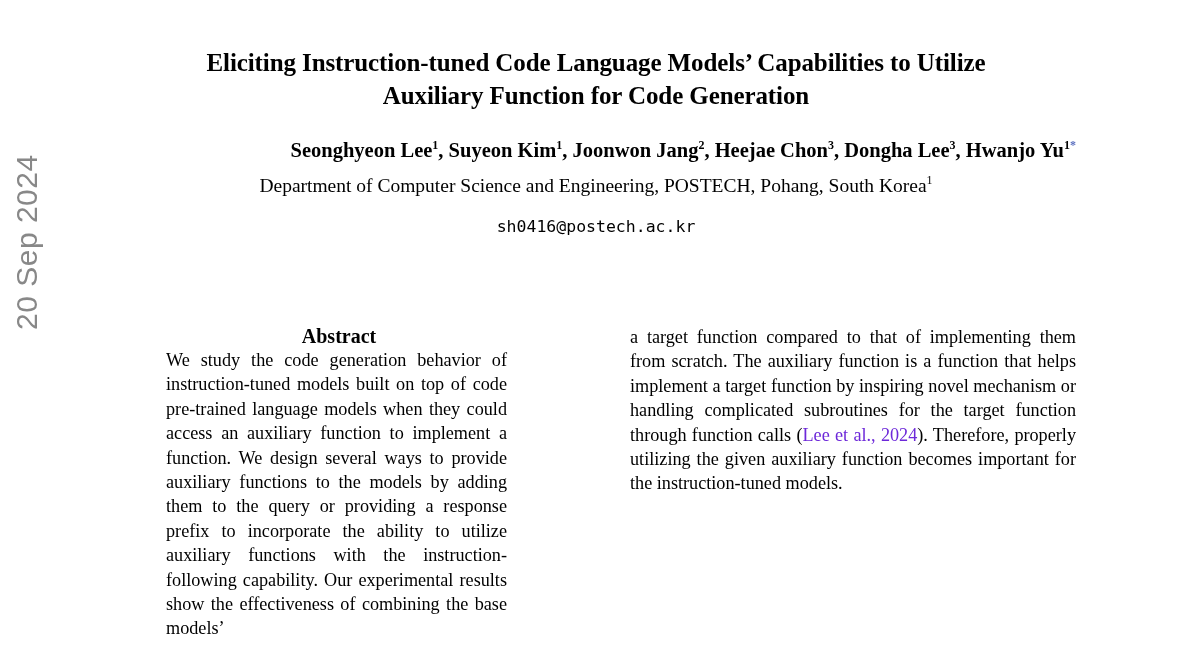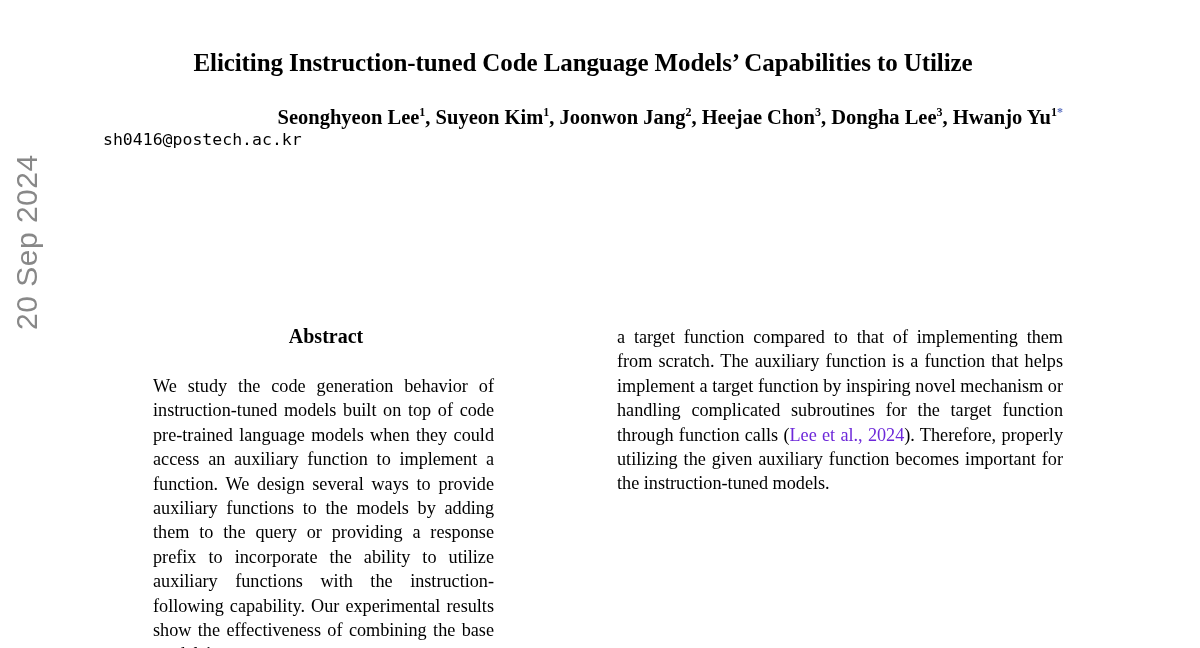--- a/index.html
+++ b/index.html
@@ -25,21 +25,21 @@
     transform: rotate(-90deg);
     white-space: nowrap;
     font-family: "Liberation Sans", sans-serif;
     font-size: 30px;
     color: #888888;
     letter-spacing: 0.5px;
   }
 
   .page {
     position: absolute;
-    left: 103px;
+    left: 116px;
     top: 0;
     width: 960px;
     height: 484px;
   }
 
   .title {
     text-align: center;
     font-weight: bold;
     font-size: 25px;
     line-height: 33px;
@@ -69,42 +69,42 @@
     font-size: 19.5px;
     line-height: 26px;
     margin-top: 4px;
   }
   .affil sup {
     font-size: 12px;
     vertical-align: super;
   }
 
   .email {
+    text-align: center;
     font-family: "DejaVu Sans Mono", monospace;
     font-size: 16.5px;
-    margin-top: 0;
+    margin-top: 19px;
   }
 
   .columns {
     position: absolute;
     top: 325px;
     left: 0;
     width: 960px;
     display: flex;
     gap: 68px;
   }
   .col {
     width: 446px;
   }
 
   .abstract-head {
     text-align: center;
     font-weight: bold;
     font-size: 20px;
-    margin-bottom: 26px;
   }
 
   .abs-body {
     padding: 0 55px 0 50px;
   }
 
   p.just {
     margin: 0;
     text-align: justify;
     text-justify: inter-word;
@@ -120,31 +120,35 @@
 </style>
 </head>
 <body>
 
 <div class="arxiv-stamp">20 Sep 2024</div>
 
 <div class="page">
 
   <div class="title">
     <span>Eliciting Instruction-tuned Code Language Models’ Capabilities to Utilize</span><br>
+    <span>Auxiliary Function for Code Generation</span>
   </div>
 
   <div class="authors">
     <span><span>Seonghyeon Lee</span><sup>1</sup></span>,
     <span><span>Suyeon Kim</span><sup>1</sup></span>,
     <span><span>Joonwon Jang</span><sup>2</sup></span>,
     <span><span>Heejae Chon</span><sup>3</sup></span>,
     <span><span>Dongha Lee</span><sup>3</sup></span>,
     <span><span>Hwanjo Yu</span><sup>1</sup><span class="star">*</span></span>
   </div>
 
+  <div class="affil">
+    <span>Department of Computer Science and Engineering, POSTECH, Pohang, South Korea</span><sup>1</sup>
+  </div>
 
   <div class="email">sh0416@postech.ac.kr</div>
 
   <div class="columns">
 
     <div class="col">
       <div class="abstract-head">Abstract</div>
       <div class="abs-body">
         <p class="just">We study the code generation behavior of instruction-tuned models built on top of code pre-trained language models when they could access an auxiliary function to implement a function. We design several ways to provide auxiliary functions to the models by adding them to the query or providing a response prefix to incorporate the ability to utilize auxiliary functions with the instruction-following capability. Our experimental results show the effectiveness of combining the base models’</p>
       </div>

